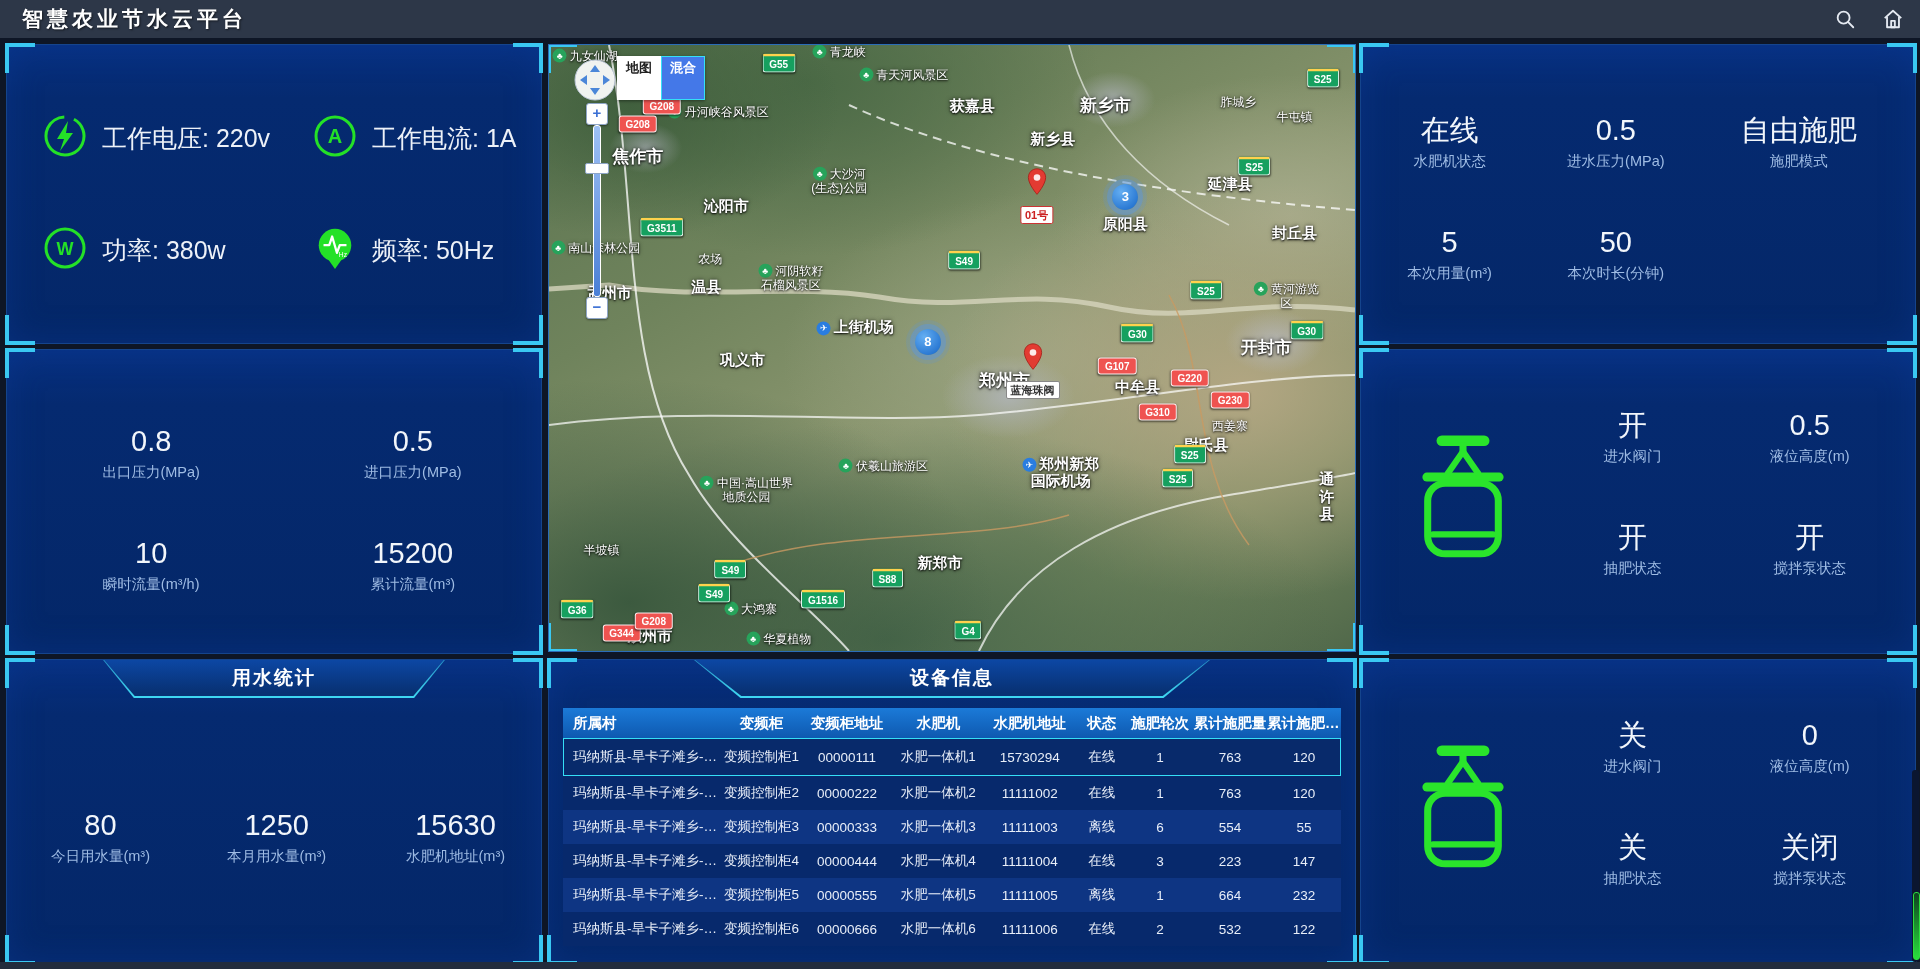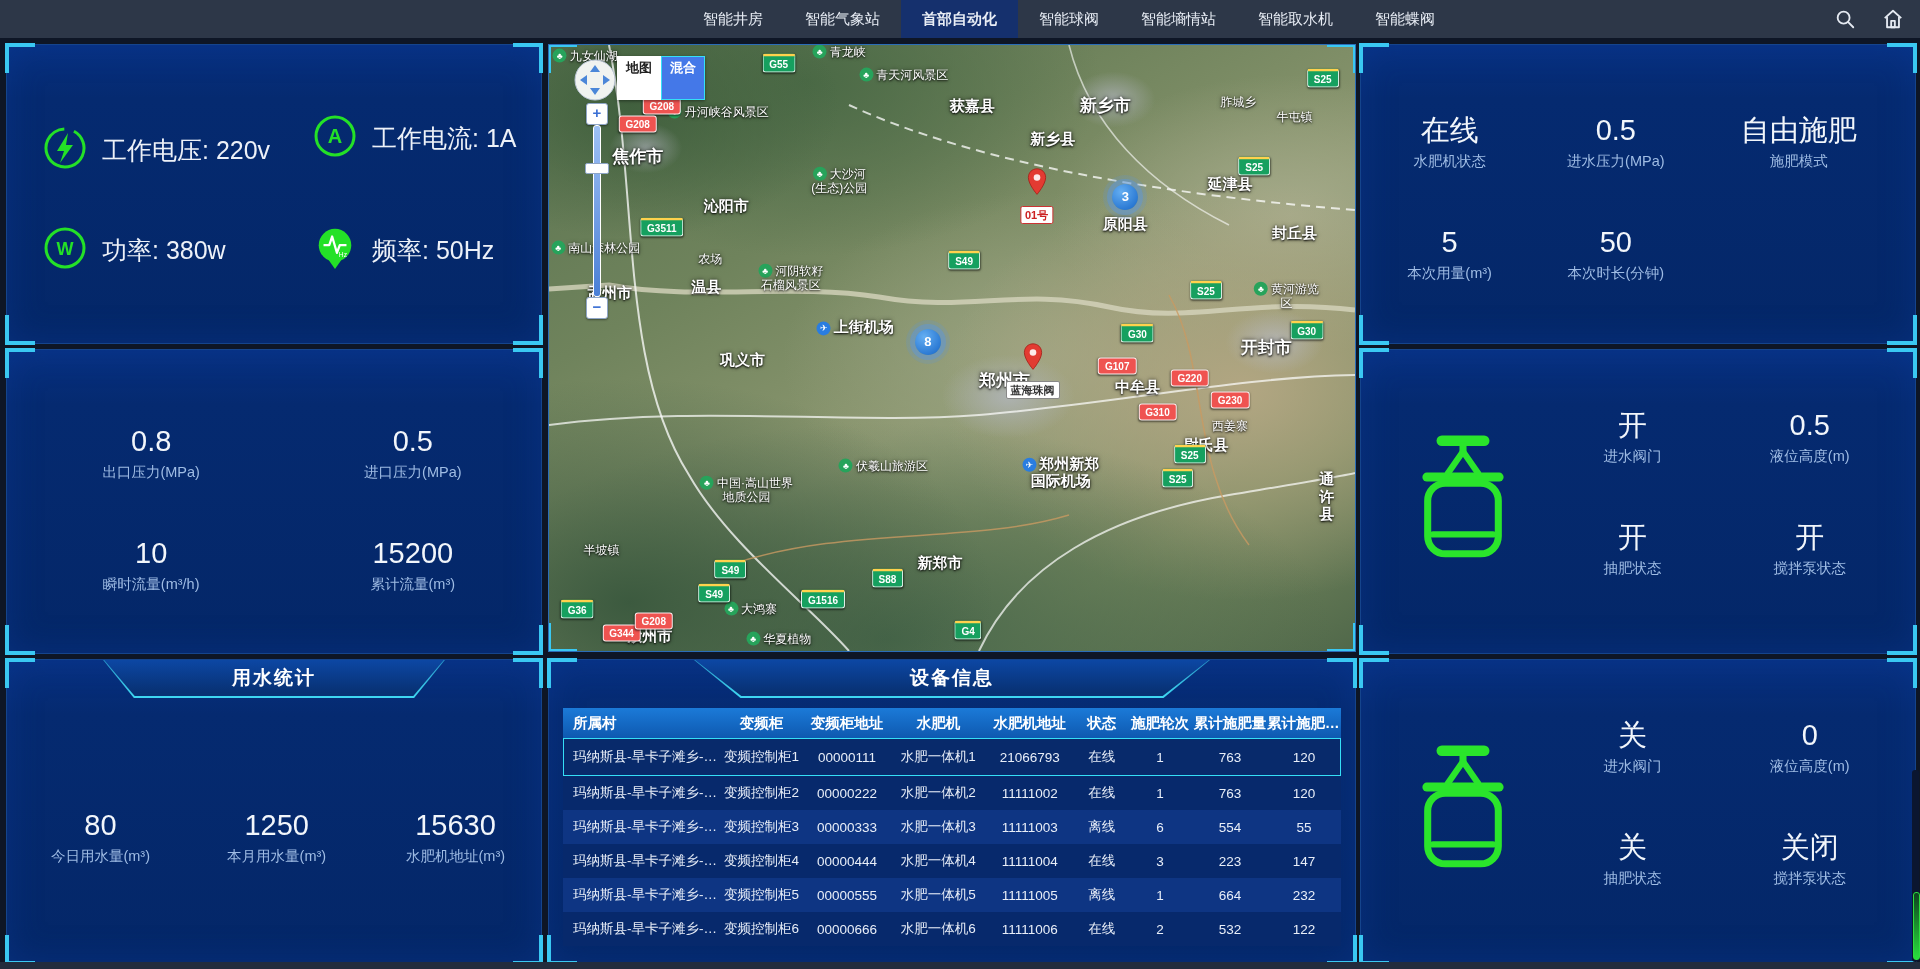--- a/index.html
+++ b/index.html
@@ -94,49 +94,41 @@
   
   .bottombar{position:absolute;left:0;top:962px;width:1920px;height:7px;background:#222c3d}
   .vscroll{position:absolute;right:1px;top:770px;width:7px;height:192px;background:#0b1630;border-radius:3px}
   .vthumb{position:absolute;left:1px;bottom:2px;width:5px;height:66px;border-radius:3px;
        background:linear-gradient(180deg,#0f4020,#2ae03e);border:1px solid #2ae03e}
 </style>
 </head>
 <body>
 
 <header class="topnav">
-  <nav class="navmenu">
-    <div class="nav-item">智能井房</div>
-    <div class="nav-item">智能气象站</div>
-    <div class="nav-item active">首部自动化</div>
-    <div class="nav-item">智能球阀</div>
-    <div class="nav-item">智能墒情站</div>
-    <div class="nav-item">智能取水机</div>
-    <div class="nav-item">智能蝶阀</div>
-  </nav>
+  <div class="brand">智慧农业节水云平台</div>
   <div class="navicons">
     <span>
         <svg width="22" height="22" viewBox="0 0 24 24" fill="none" stroke="#e5eaf2" stroke-width="2" stroke-linecap="round">
           <circle cx="10.5" cy="10.5" r="6.5"></circle>
           <path d="M15.5 15.5L21 21"></path>
         </svg>
       </span>
     <span>
         <svg width="22" height="22" viewBox="0 0 24 24" fill="none" stroke="#e5eaf2" stroke-width="2" stroke-linejoin="round">
           <path d="M3 11L12 3l9 8"></path>
           <path d="M5.5 9.5V21h13V9.5"></path>
           <rect x="10" y="14" width="4" height="7"></rect>
         </svg>
       </span>
   </div>
 </header>
 
 <section class="panel" style="left:6px;top:44px;width:534px;height:298px">
   <div class="corners"></div>
-  <div class="metric" style="left:36px;top:82px">
+  <div class="metric" style="left:36px;top:70px">
     <span><svg width="44" height="44" viewBox="0 0 44 44">
           <circle cx="22" cy="22" r="19" fill="none" stroke="#24e127" stroke-width="3" stroke-dasharray="80 10" transform="rotate(25 22 22)"></circle>
           <path d="M25 7L14 25h7l-4 12 13-18h-7z" fill="#24e127"></path>
         </svg></span>
     <span class="txt">工作电压: 220v</span>
   </div>
   <div class="metric" style="left:306px;top:70px">
     <span><svg width="44" height="44" viewBox="0 0 44 44">
           <circle cx="22" cy="22" r="19" fill="none" stroke="#24e127" stroke-width="3"></circle>
           <text x="22" y="29" text-anchor="middle" font-size="20" font-weight="bold" fill="#24e127" font-family="Liberation Sans,sans-serif">A</text>
@@ -329,21 +321,21 @@
         <span>状态</span>
         <span>施肥轮次</span>
         <span>累计施肥量</span>
         <span>累计施肥时长</span>
     </div>
     <div class="trow sel">
       <span>玛纳斯县-旱卡子滩乡-东岸...</span>
         <span>变频控制柜1</span>
         <span>00000111</span>
         <span>水肥一体机1</span>
-        <span>21066793</span>
+        <span>15730294</span>
         <span>在线</span>
         <span>1</span>
         <span>763</span>
         <span>120</span>
     </div>
     <div class="trow rd">
       <span>玛纳斯县-旱卡子滩乡-东岸...</span>
         <span>变频控制柜2</span>
         <span>00000222</span>
         <span>水肥一体机2</span>

